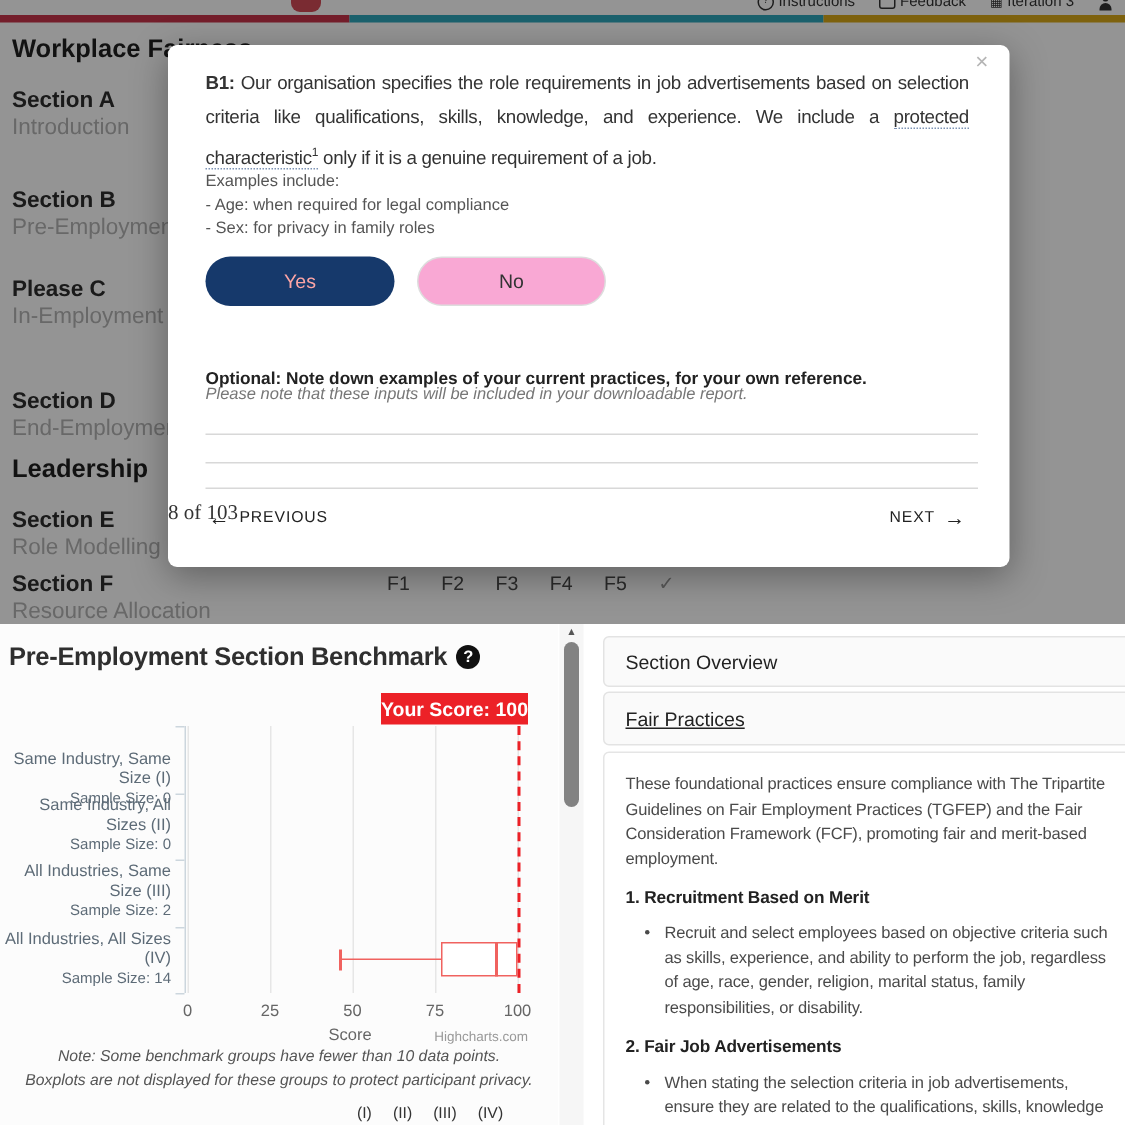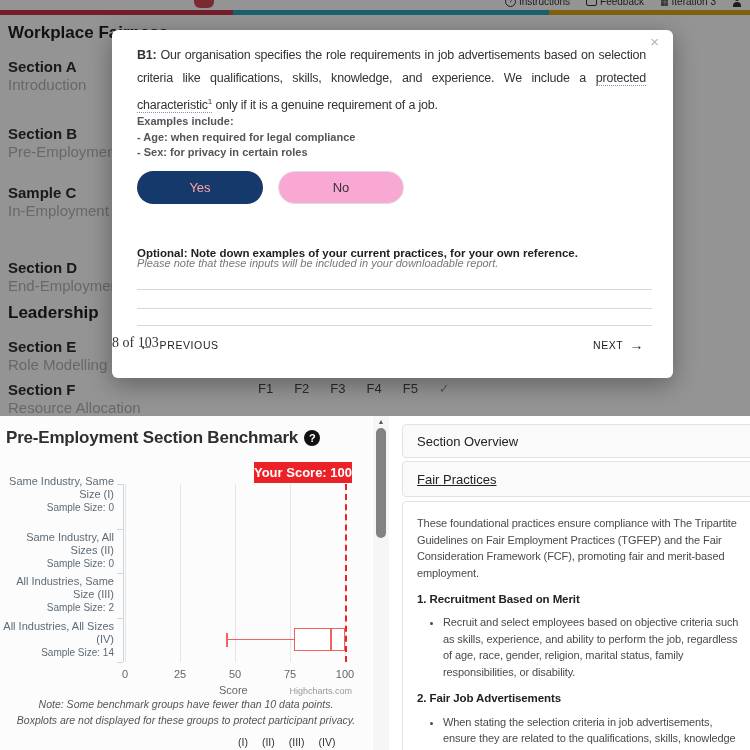--- a/index.html
+++ b/index.html
@@ -36,21 +36,21 @@
 
   
   .modal{position:absolute;left:112px;top:30px;width:561px;height:348px;background:#fff;
          border-radius:6px;box-shadow:0 6px 24px rgba(0,0,0,.35);}
   .modal-close{position:absolute;top:4px;right:14px;font-size:15px;color:#b5b5b5;cursor:pointer;line-height:15px;}
   .q-text{position:absolute;left:25px;right:27px;top:14px;font-size:12.5px;letter-spacing:-0.2px;
           line-height:23px;color:#333;text-align:justify;}
   .q-id{font-weight:bold;}
   .q-link{border-bottom:1px dotted #7d93b5;cursor:pointer;}
   .q-link sup{font-size:8px;}
-  .examples{position:absolute;left:25px;top:84px;font-size:11px;color:#555;line-height:15.5px;font-weight:bold;}
+  .examples{position:absolute;left:25px;top:84px;font-size:11px;color:#555;line-height:15.5px;}
   .pill{position:absolute;top:141px;width:126px;height:33px;border-radius:17px;font-size:13px;
         display:flex;align-items:center;justify-content:center;cursor:pointer;box-sizing:border-box;}
   .pill-yes{left:25px;background:#16396B;color:#fca5a5;}
   .pill-no{left:166px;background:#f9a8d4;color:#333;border:1px solid #ddd;}
   .opt-bold{position:absolute;left:25px;top:217px;font-size:11.5px;font-weight:bold;color:#222;}
   .opt-italic{position:absolute;left:25px;top:227px;font-size:11px;font-style:italic;color:#777;}
   .note-line{position:absolute;left:25px;width:511px;height:17px;border:none;outline:none;
              border-bottom:1px solid #d8d8d8;background:transparent;font:inherit;font-size:12px;color:#333;}
   .pg-prev,.pg-next{position:absolute;top:307px;font-size:10.5px;letter-spacing:0.6px;color:#222;
                     cursor:pointer;display:flex;align-items:center;gap:6px;}
@@ -128,21 +128,21 @@
     </div>
     <div class="progressbar" id="progress-bar">
         <div style="width: 31.1%; background: rgb(200, 53, 75);"></div>
         <div style="width: 42.1%; background: rgb(47, 167, 188);"></div>
         <div style="width: 26.8%; background: rgb(217, 169, 25);"></div>
       </div>
     <div id="section-list">
         <div class="group-title" style="top: 23px;">Workplace Fairness</div>
         <div class="sec-row" style="top: 58px;"><div class="sec-code">Section A</div><div class="sec-name">Introduction</div></div>
         <div class="sec-row" style="top: 125px;"><div class="sec-code">Section B</div><div class="sec-name">Pre-Employment</div></div>
-        <div class="sec-row" style="top: 184px;"><div class="sec-code">Sample C</div><div class="sec-name">In-Employment</div></div>
+        <div class="sec-row" style="top: 184px;"><div class="sec-code">Please C</div><div class="sec-name">In-Employment</div></div>
         <div class="sec-row" style="top: 259px;"><div class="sec-code">Section D</div><div class="sec-name">End-Employment</div></div>
         <div class="group-title" style="top: 303px;">Leadership</div>
         <div class="sec-row" style="top: 338px;"><div class="sec-code">Section E</div><div class="sec-name">Role Modelling</div></div>
         <div class="sec-row" style="top: 381px;"><div class="sec-code">Section F</div><div class="sec-name">Resource Allocation</div></div>
       </div>
     <div class="chip-row" id="chip-row">
         <div class="chip">F1</div>
         <div class="chip">F2</div>
         <div class="chip">F3</div>
         <div class="chip">F4</div>
@@ -158,21 +158,21 @@
     <div class="q-text">
       <span class="q-id">B1:</span>
       <span>Our organisation specifies the role requirements in job advertisements based on selection criteria like qualifications, skills, knowledge, and experience. We include a</span>
       <span class="q-link"><span>protected characteristic</span><sup>1</sup></span>
       <span>only if it is a genuine requirement of a job.</span>
     </div>
     <div class="examples">
       <div>Examples include:</div>
       <div id="examples-list">
           <div>- Age: when required for legal compliance</div>
-          <div>- Sex: for privacy in certain roles</div>
+          <div>- Sex: for privacy in family roles</div>
         </div>
     </div>
     <div class="pill pill-yes">Yes</div>
     <div class="pill pill-no">No</div>
     <div class="opt-bold">Optional: Note down examples of your current practices, for your own reference.</div>
     <div class="opt-italic">Please note that these inputs will be included in your downloadable report.</div>
     <div id="note-lines">
         <input class="note-line" style="top: 240px;">
         <input class="note-line" style="top: 259px;">
         <input class="note-line" style="top: 276px;">
@@ -205,21 +205,21 @@
           <div class="gridline" style="left: 290px; top: 68px; height: 178px;"></div>
           <div class="xtick-label" style="left: 270px; top: 252px;">75</div>
           <div class="gridline" style="left: 345px; top: 68px; height: 178px;"></div>
           <div class="xtick-label" style="left: 325px; top: 252px;">100</div>
           <div class="axisline" style="left: 123px; top: 68px; height: 178px;"></div>
           <div class="axistick" style="left: 117px; top: 68px; width: 6px;"></div>
           <div class="axistick" style="left: 117px; top: 112.5px; width: 6px;"></div>
           <div class="axistick" style="left: 117px; top: 157px; width: 6px;"></div>
           <div class="axistick" style="left: 117px; top: 201.5px; width: 6px;"></div>
           <div class="axistick" style="left: 117px; top: 246px; width: 6px;"></div>
-          <div class="cat-label" style="top: 59px;">
+          <div class="cat-label" style="top: 84px;">
             <div class="cat-name">Same Industry, Same Size (I)</div>
             <div class="cat-sample">Sample Size: 0</div>
           </div>
           <div class="cat-label" style="top: 114.75px;">
             <div class="cat-name">Same Industry, All Sizes (II)</div>
             <div class="cat-sample">Sample Size: 0</div>
           </div>
           <div class="cat-label" style="top: 159.25px;">
             <div class="cat-name">All Industries, Same Size (III)</div>
             <div class="cat-sample">Sample Size: 2</div>

